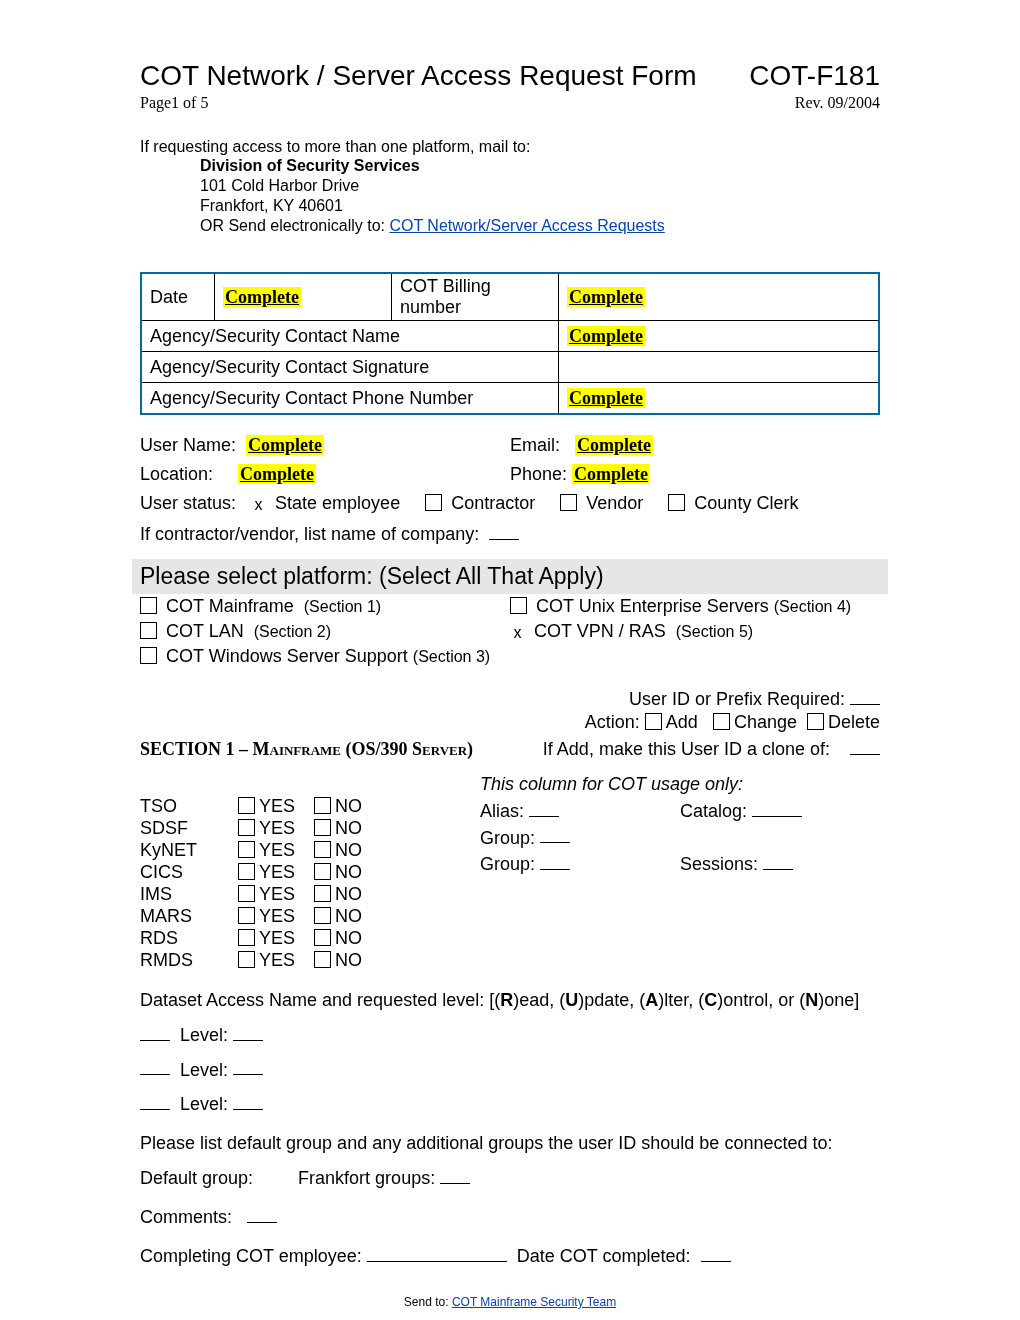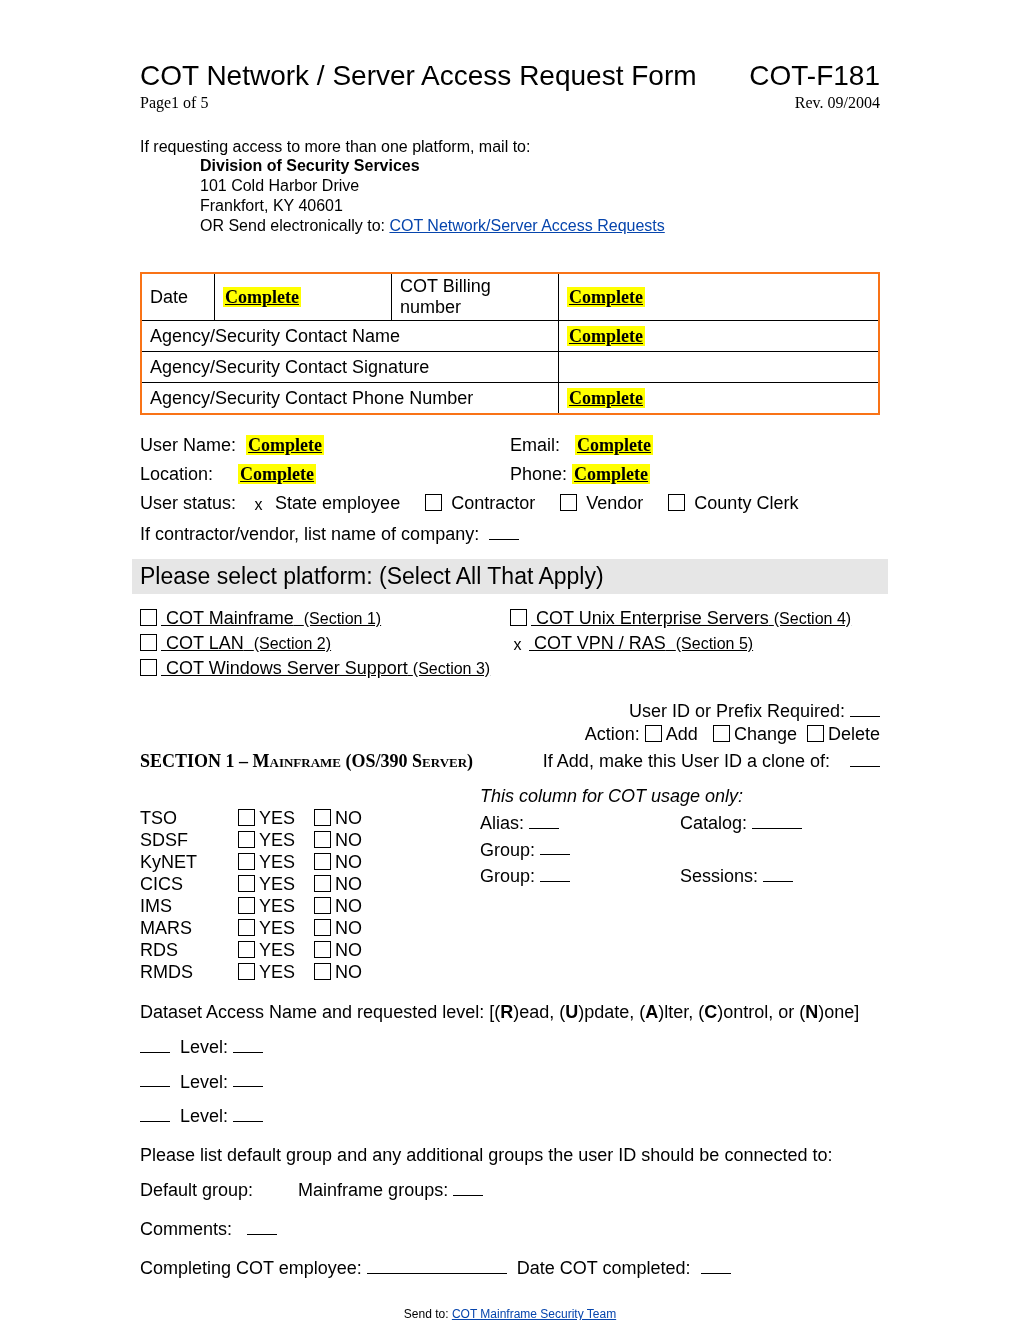--- a/index.html
+++ b/index.html
@@ -47,21 +47,21 @@
     line-height: 1.25;
   }
   .intro .bold { font-weight: bold; }
   a.link {
     color: #0645ad;
     text-decoration: underline;
   }
 
   .formbox {
     margin-top: 36px;
-    border: 2px solid #f97316;
+    border: 2px solid #0369a1;
     width: 100%;
     border-collapse: collapse;
   }
   .formbox td {
     border: 1px solid #000;
     padding: 2px 8px;
     vertical-align: middle;
     height: 26px;
   }
   .hl {
@@ -104,22 +104,21 @@
 
   .grayband {
     background: #e6e6e6;
     padding: 4px 8px;
     font-size: 23px;
     margin-left: -8px;
     margin-right: -8px;
   }
 
   .platforms {
-    margin-top: 14px;
-    text-decoration: underline;
+    margin-top: 2px;
   }
   .platforms .prow {
     display: flex;
     margin-bottom: 4px;
   }
   .platforms .pcell {
     flex: 1;
   }
   .sectnote { font-family: Arial, sans-serif; font-size: 16px; }
 
@@ -405,21 +404,21 @@
     <span>Dataset Access Name and requested level:  [(</span><b>R</b><span>)ead, (</span><b>U</b><span>)pdate, (</span><b>A</b><span>)lter, (</span><b>C</b><span>)ontrol, or (</span><b>N</b><span>)one]</span>
   </div>
   <div class="lvl"><span class="blank w30"></span>&nbsp; <span>Level:</span> <span class="blank w30"></span></div>
   <div class="lvl"><span class="blank w30"></span>&nbsp; <span>Level:</span> <span class="blank w30"></span></div>
   <div class="lvl"><span class="blank w30"></span>&nbsp; <span>Level:</span> <span class="blank w30"></span></div>
 
   <div class="para">Please list default group and any additional groups the user ID should be connected to:</div>
 
   <div style="margin-top:10px;">
     <span>Default group:</span>&nbsp;&nbsp;&nbsp;&nbsp;&nbsp;&nbsp;&nbsp;&nbsp;
-    <span>Mainframe groups:</span>
+    <span>Frankfort groups:</span>
     <span class="blank w30"></span>
   </div>
 
   <div style="margin-top:14px;">
     <span>Comments:</span>&nbsp;&nbsp;
     <span class="blank w30"></span>
   </div>
 
   <div style="margin-top:14px;">
     <span>Completing COT employee:</span>

